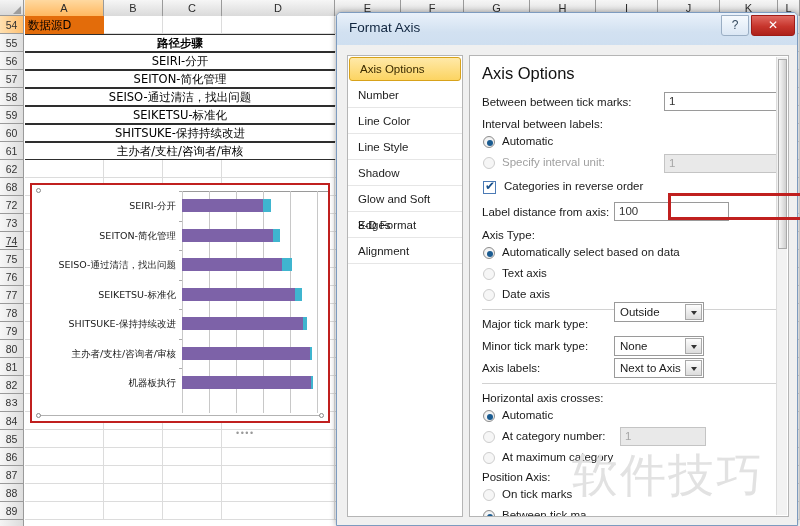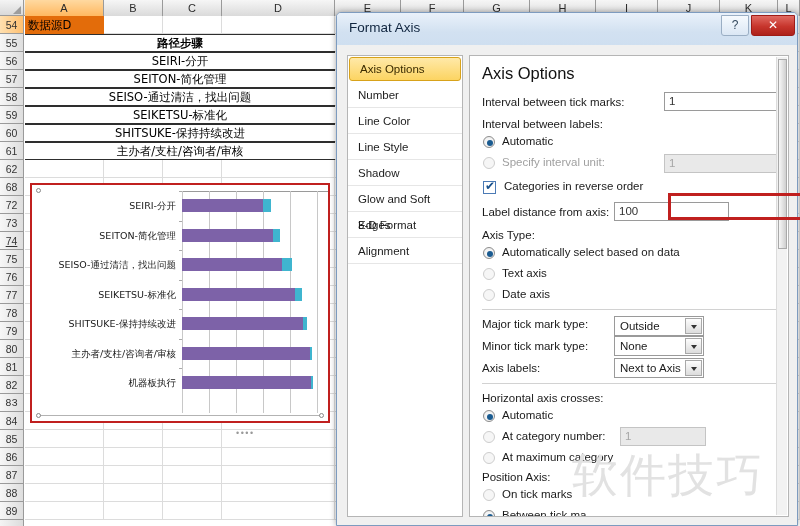--- a/index.html
+++ b/index.html
@@ -691,21 +691,21 @@
             <div class="nav-item">3-D Format</div>
             <div class="nav-item">Alignment</div>
           </div>
       </div>
 
       <div class="opt-panel">
 
         <div class="opt-title">Axis Options</div>
 
         <div class="lbl" style="left:12px; top:40px;">
-          <span>Interval between tick marks:</span>
+          <span>Between between tick marks:</span>
         </div>
         <div class="txtbox" style="left:194px; top:36px; width:115px;">1</div>
 
         <div class="lbl" style="left:12px; top:62px;">Interval between labels:</div>
         <div class="radio on" style="left:13px; top:80px;"></div>
         <div class="lbl" style="left:32px; top:79px;">Automatic</div>
 
         <div class="radio dim" style="left:13px; top:101px;"></div>
         <div class="lbl dim" style="left:32px; top:100px;">Specify interval unit:</div>
         <div class="txtbox disabled" style="left:194px; top:98px; width:115px;">1</div>
@@ -720,21 +720,21 @@
         <div class="radio on" style="left:13px; top:191px;"></div>
         <div class="lbl" style="left:32px; top:190px;">Automatically select based on data</div>
         <div class="radio dim" style="left:13px; top:212px;"></div>
         <div class="lbl" style="left:32px; top:211px;">Text axis</div>
         <div class="radio dim" style="left:13px; top:233px;"></div>
         <div class="lbl" style="left:32px; top:232px;">Date axis</div>
 
         <div class="divider" style="left:12px; top:253px; width:296px;"></div>
 
         <div class="lbl" style="left:12px; top:262px;">Major tick mark type:</div>
-        <div class="combo" style="left:144px; top:260px; width:90px;">
+        <div class="combo" style="left:144px; top:246px; width:90px;">
           <span>Outside</span>
           <span class="combo-arrow"></span>
         </div>
 
         <div class="lbl" style="left:12px; top:284px;">Minor tick mark type:</div>
         <div class="combo" style="left:144px; top:280px; width:90px;">
           <span>None</span>
           <span class="combo-arrow"></span>
         </div>
 

